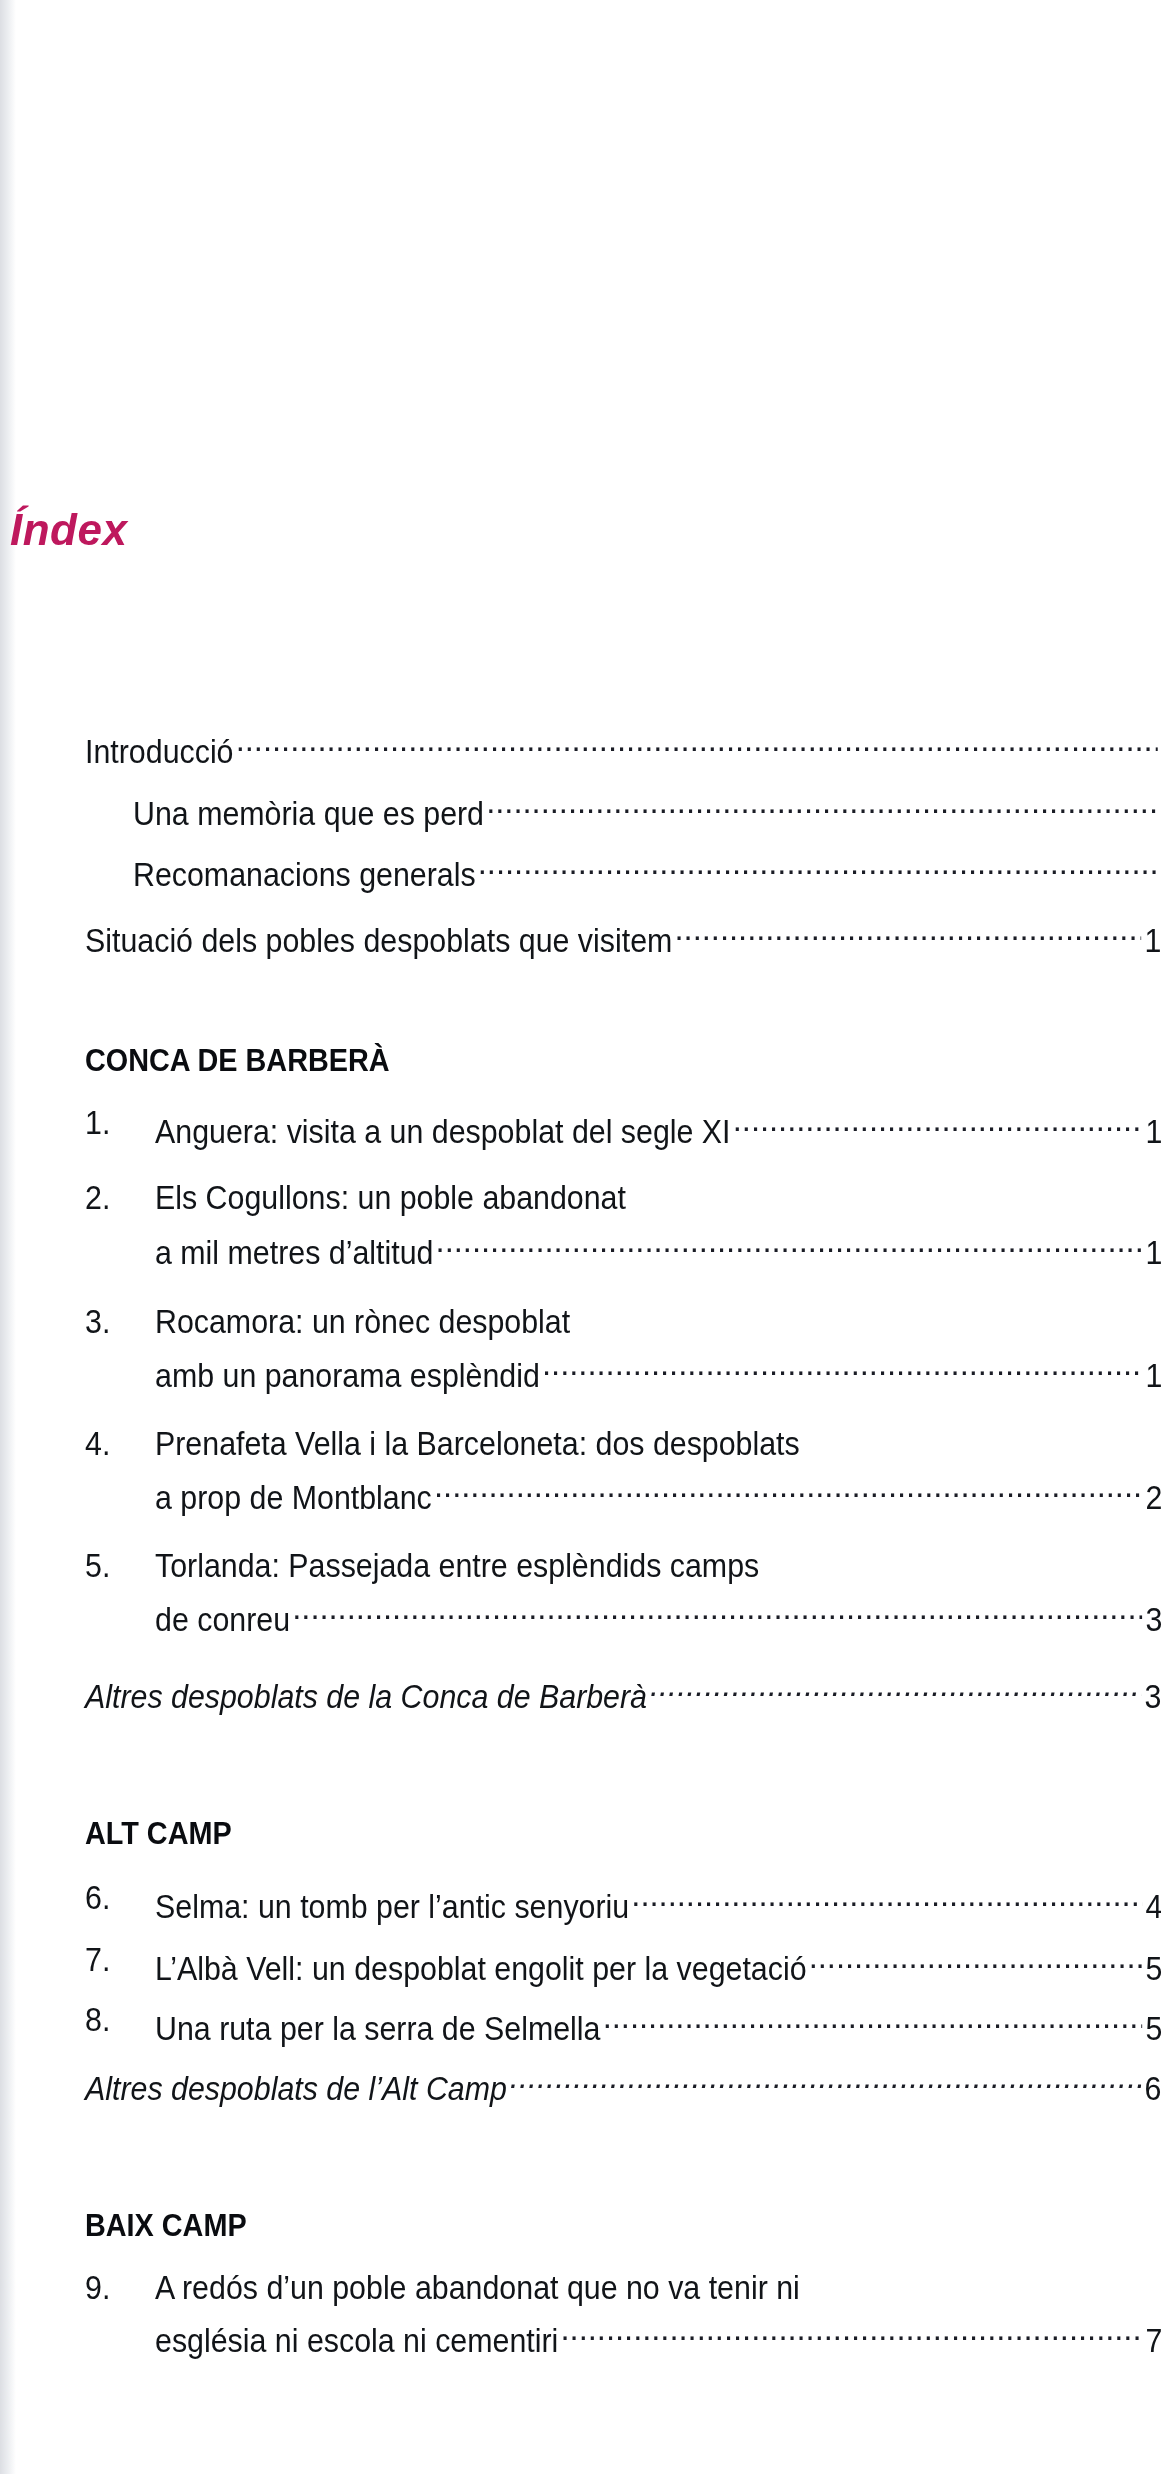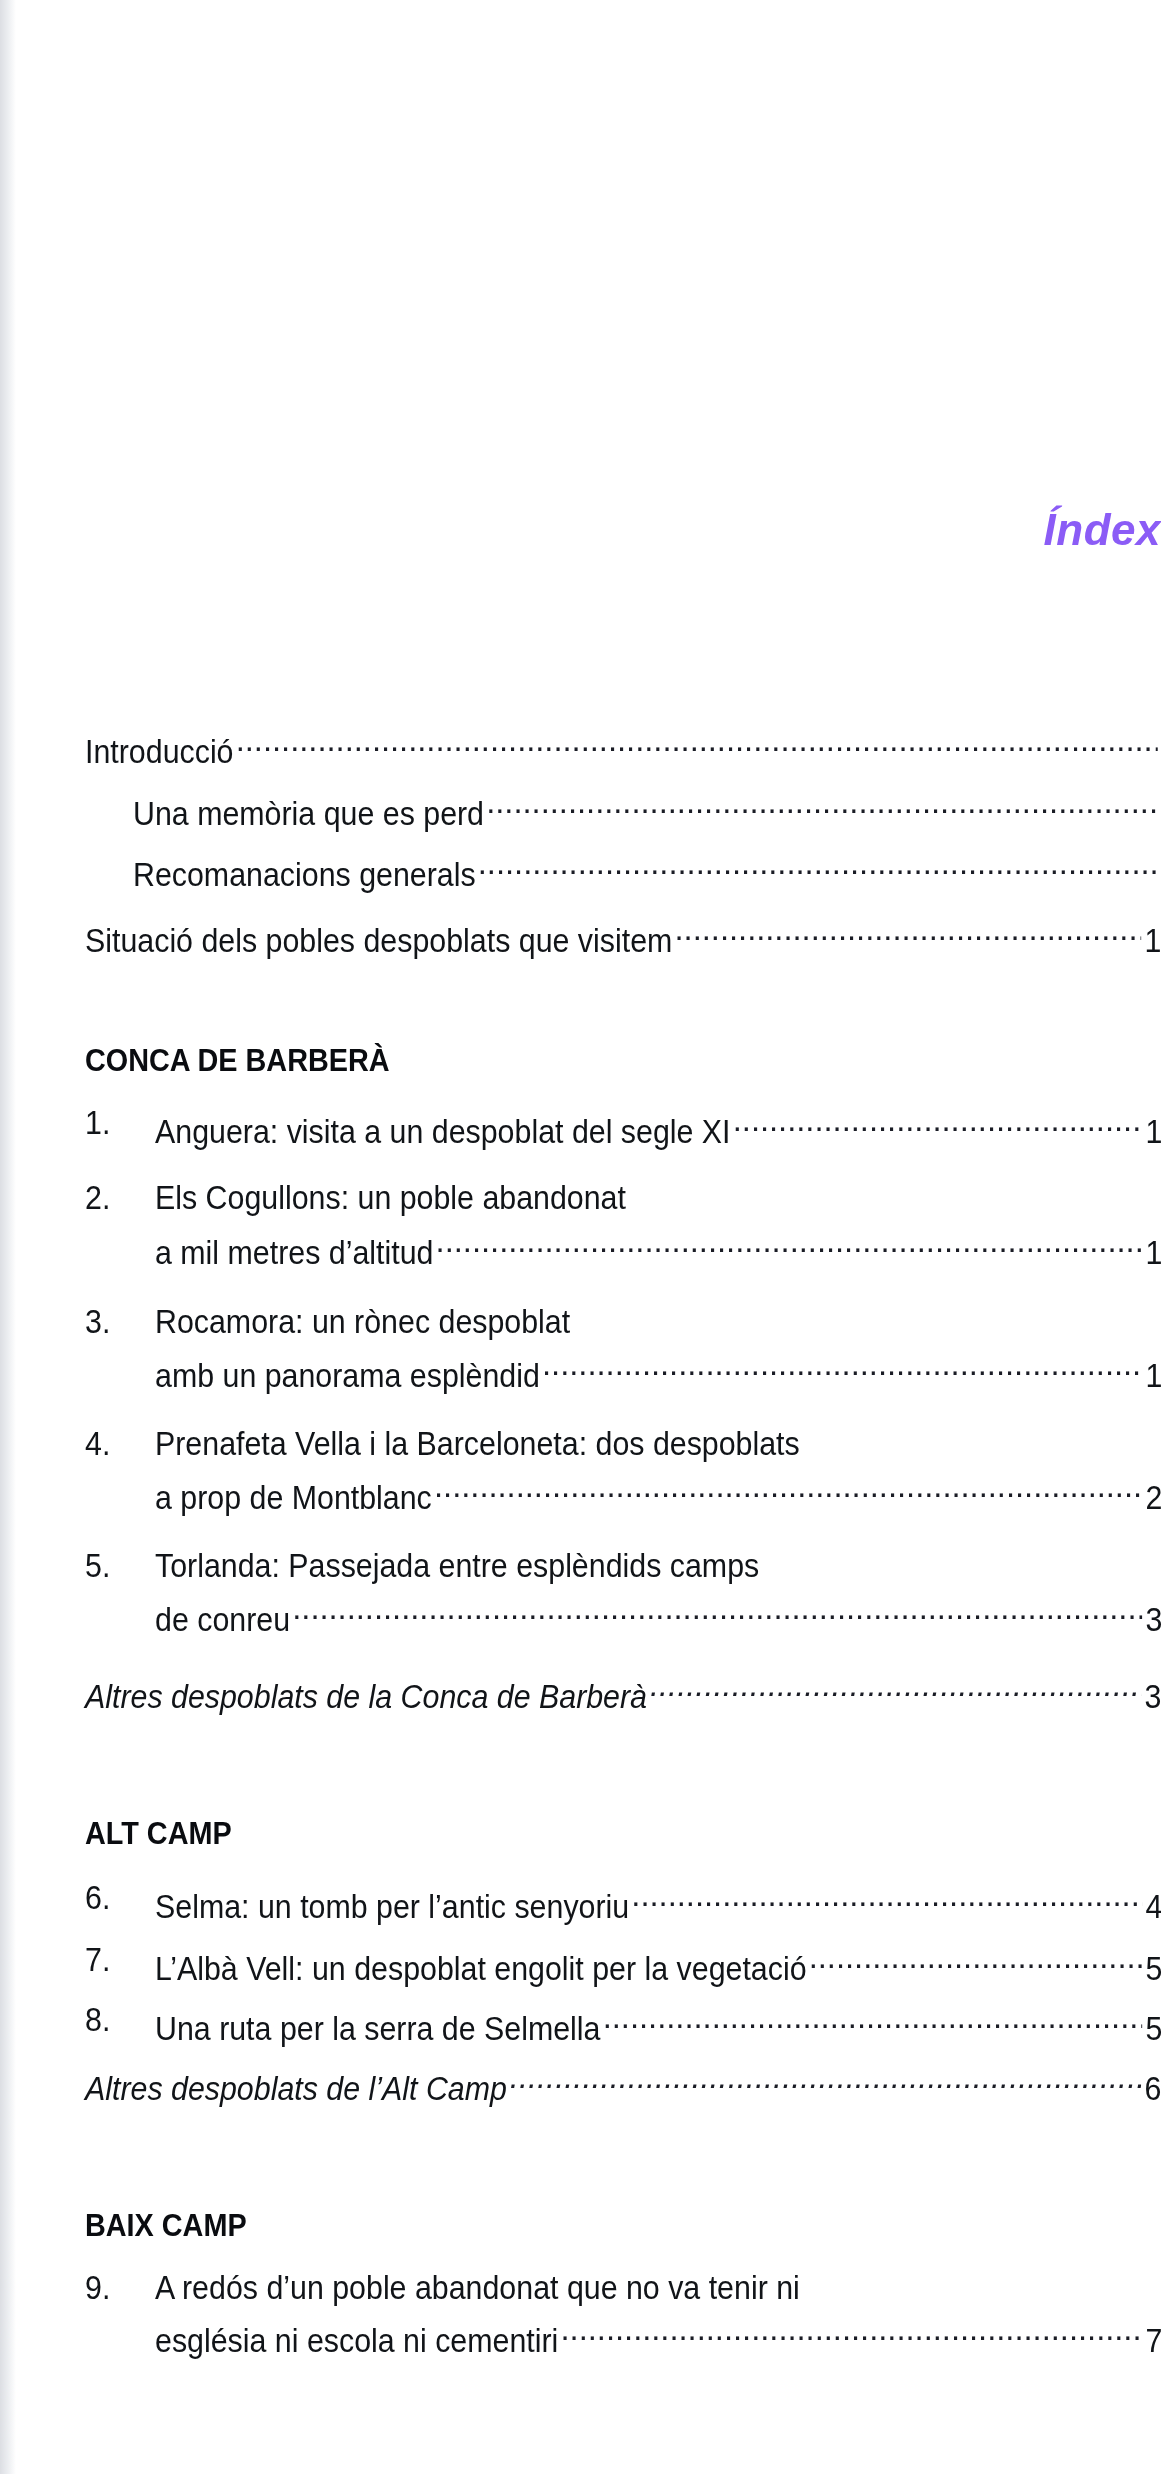--- a/index.html
+++ b/index.html
@@ -12,27 +12,27 @@
       font-family: "Liberation Sans", "DejaVu Sans", sans-serif;
       color: #111418;
     }
     .spine-shadow {
       position: absolute; left: 0; top: 0; bottom: 0; width: 16px;
       background: linear-gradient(to right, #dcdee3 0%, #eceef1 50%, #ffffff 100%);
     }
     .page-title {
       position: absolute;
       left: 0; right: 0; top: 505px;
-      text-align: right;
+      text-align: left;
       font-family: "Liberation Sans", sans-serif;
       font-weight: 900;
       font-style: italic;
       font-size: 44px;
       letter-spacing: 0.5px;
-      color: #8b5cf6;
+      color: #be185d;
       padding-left: 10px;
     }
     .row {
       position: absolute;
       left: 0;
       right: 0;
       font-size: 33px;
       line-height: 40px;
       height: 40px;
       display: flex;

